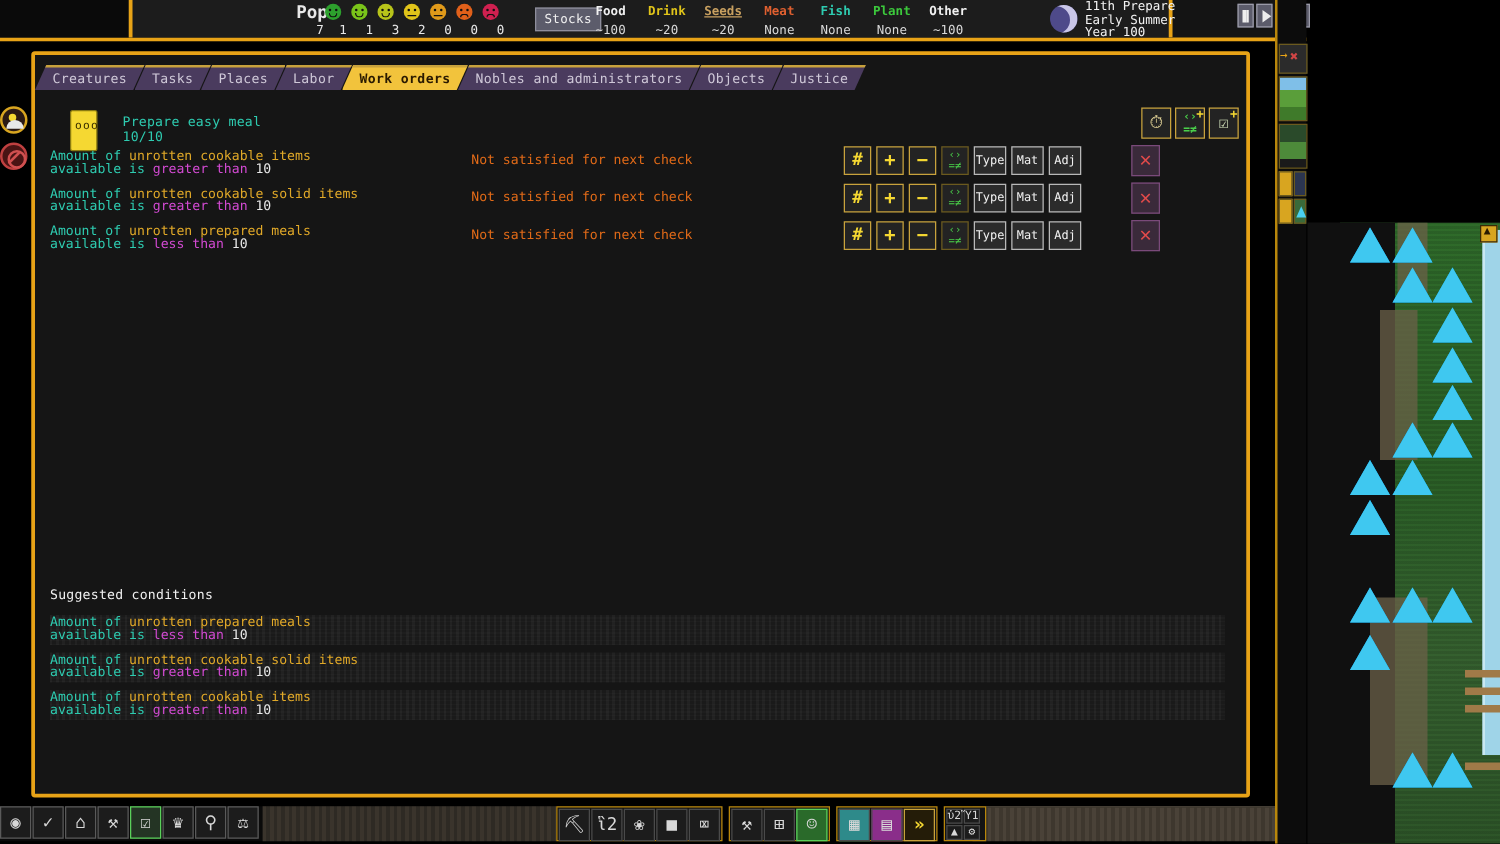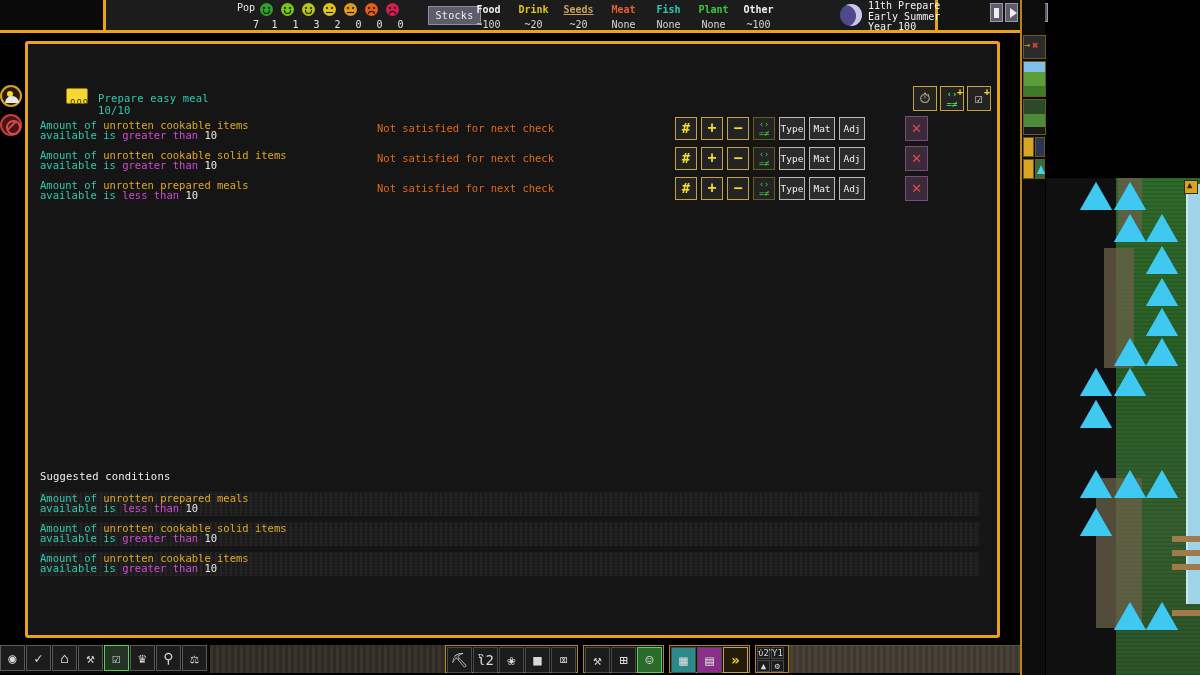--- a/index.html
+++ b/index.html
@@ -19,21 +19,21 @@
   }
   .topbar-black-left { position:absolute; left:0; top:0; width:103px; height:30px; background:#0a0a0a; }
   .topbar-panel {
     position:absolute; left:103px; top:0; width:835px; height:30px;
     background:#1c1c1c; border-left:3px solid #e8a317; border-right:3px solid #e8a317;
   }
   .fort-name {
     position:absolute; left:110px; top:1px; width:130px;
     color:#e8e8e8; font-size:10px; line-height:10.6px; letter-spacing:0.2px; white-space:pre;
   }
-  .pop-label { position:absolute; left:237px; top:2px; color:#e8e8e8; font-size:10px; }
+  .pop-label { position:absolute; left:237px; top:2px; color:#e8e8e8; font-size:14px;font-weight:bold; }
   .faces-row { position:absolute; left:260px; top:3px; display:flex; gap:8px; }
   .face { width:13px; height:13px; border-radius:50%; position:relative; }
   .face::before, .face::after {
     content:""; position:absolute; top:3.5px; width:2px; height:2px; background:#111; border-radius:50%;
   }
   .face::before { left:3px; } .face::after { right:3px; }
   .face i {
     position:absolute; left:3px; bottom:2.5px; width:7px; height:3.5px;
     border:1.3px solid #111; border-top:none; border-radius:0 0 7px 7px; display:block;
   }
@@ -134,21 +134,21 @@
   #tabs { position:absolute; left:28px; top:52px; height:20px; display:flex; align-items:flex-start; z-index:5;}
   .tab {
     position:relative; height:20px; padding:0 14px; line-height:19px;
     background:#4a3b5e; color:#cfc8d8; font-size:10.5px; letter-spacing:0.3px;
     border-top:2px solid #c8a23c; border-bottom:none; white-space:nowrap;
     clip-path: polygon(9px 0, 100% 0, calc(100% - 9px) 100%, 0% 100%);
     margin-right:-8px;
   }
   .tab.active { background:#f2c33c; color:#2a1a00; font-weight:bold; }
   .wo-icon {
-    position:absolute; left:38px; top:44px; width:22px; height:16px;
+    position:absolute; left:28px; top:44px; width:22px; height:33px;
     background:#f5d832; border:1px solid #8a7a10; border-radius:2px;
   }
   .wo-icon span { position:absolute; left:3px; top:7px; font-size:9px; color:#3a3000; letter-spacing:1px; }
   .wo-title {
     position:absolute; left:70px; top:49px; color:#2ecbb0; font-size:10.5px;
     line-height:11.5px; white-space:pre; letter-spacing:0.2px;
   }
   .wo-restart {
     position:absolute; left:215px; top:52px; color:#f0f0f0; font-size:10.5px; letter-spacing:0.2px;
   }
@@ -435,20 +435,30 @@
           <div class="sug-text"><span class="c-teal">Amount of</span> <span class="c-gold">unrotten cookable solid items</span><span class="l2"><span class="c-teal">available is</span> <span class="c-mag">greater than</span> <span class="c-white">10</span></span></div>
         </div>
         <div class="sug-row" style="top: 508px;">
           <div class="stripe"></div>
           <div class="sug-text"><span class="c-teal">Amount of</span> <span class="c-gold">unrotten cookable items</span><span class="l2"><span class="c-teal">available is</span> <span class="c-mag">greater than</span> <span class="c-white">10</span></span></div>
         </div>
       </div>
 
   </div>
 
+  <div id="tabs">
+      <div class="tab" style="z-index: 20;">Creatures</div>
+      <div class="tab" style="z-index: 19;">Tasks</div>
+      <div class="tab" style="z-index: 18;">Places</div>
+      <div class="tab" style="z-index: 17;">Labor</div>
+      <div class="tab active" style="z-index: 16;">Work orders</div>
+      <div class="tab" style="z-index: 15;">Nobles and administrators</div>
+      <div class="tab" style="z-index: 14;">Objects</div>
+      <div class="tab" style="z-index: 13;">Justice</div>
+    </div>
 
   <div id="rightbar">
     <div style="height:33px"></div>
     <div class="rb-item rb-close"></div>
     <div class="rb-item rb-terrain1"></div>
     <div class="rb-item rb-terrain2"></div>
     <div class="rb-half">
       <div class="rb-yellow"></div>
       <div class="rb-grid"></div>
     </div>

